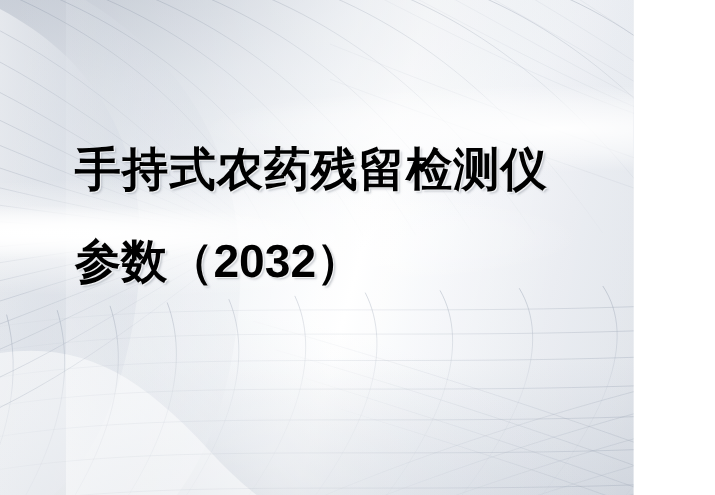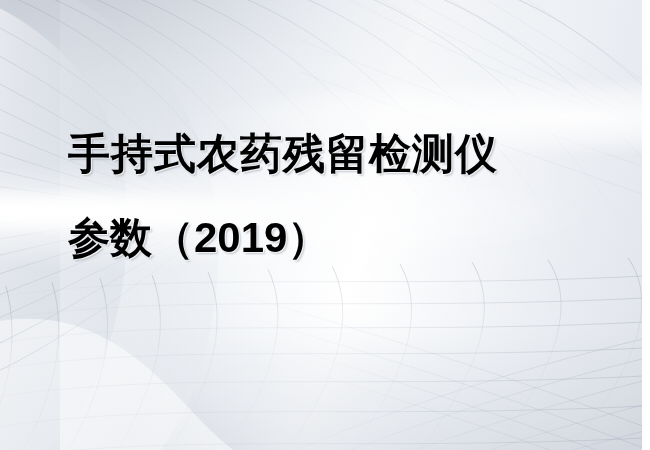--- a/index.html
+++ b/index.html
@@ -6,21 +6,21 @@
     margin: 0;
     padding: 0;
     background: #ffffff;
   }
   body {
     font-family: "Liberation Sans", "DejaVu Sans", sans-serif;
   }
 
   #slide {
     position: relative;
-    width: 642px;
+    width: 576px;
     height: 450px;
     overflow: hidden;
     background: #e6e9ee;
   }
 
   
   .bg-layer {
     position: absolute;
     inset: 0;
     pointer-events: none;
@@ -247,16 +247,16 @@
       </g>
     </svg>
   </div>
 
   <div class="bg-layer bg-veil"></div>
   <div class="bg-layer bg-streak"></div>
   <div class="bg-layer bg-streak2"></div>
 
   <div id="title-block">
     <div class="title-line title-line-1">手持式农药残留检测仪</div>
-    <div class="title-line title-line-2">参数（2019）</div>
+    <div class="title-line title-line-2">参数（2032）</div>
   </div>
 
 </div>
 
 </body></html>

